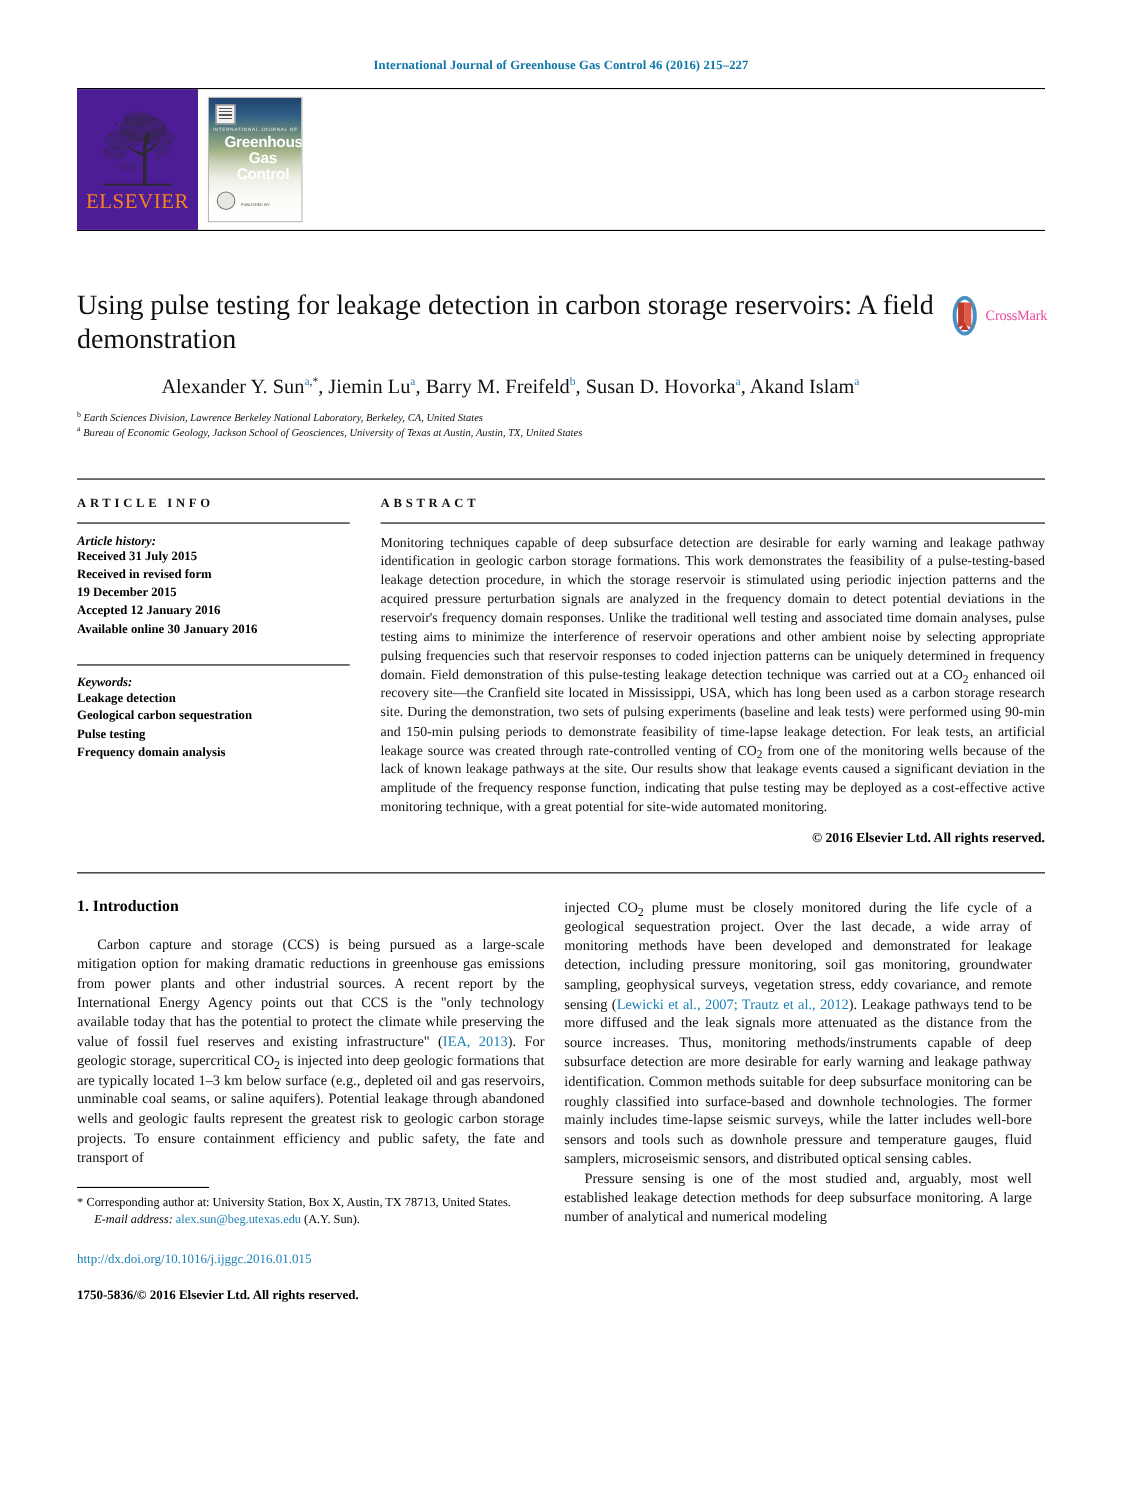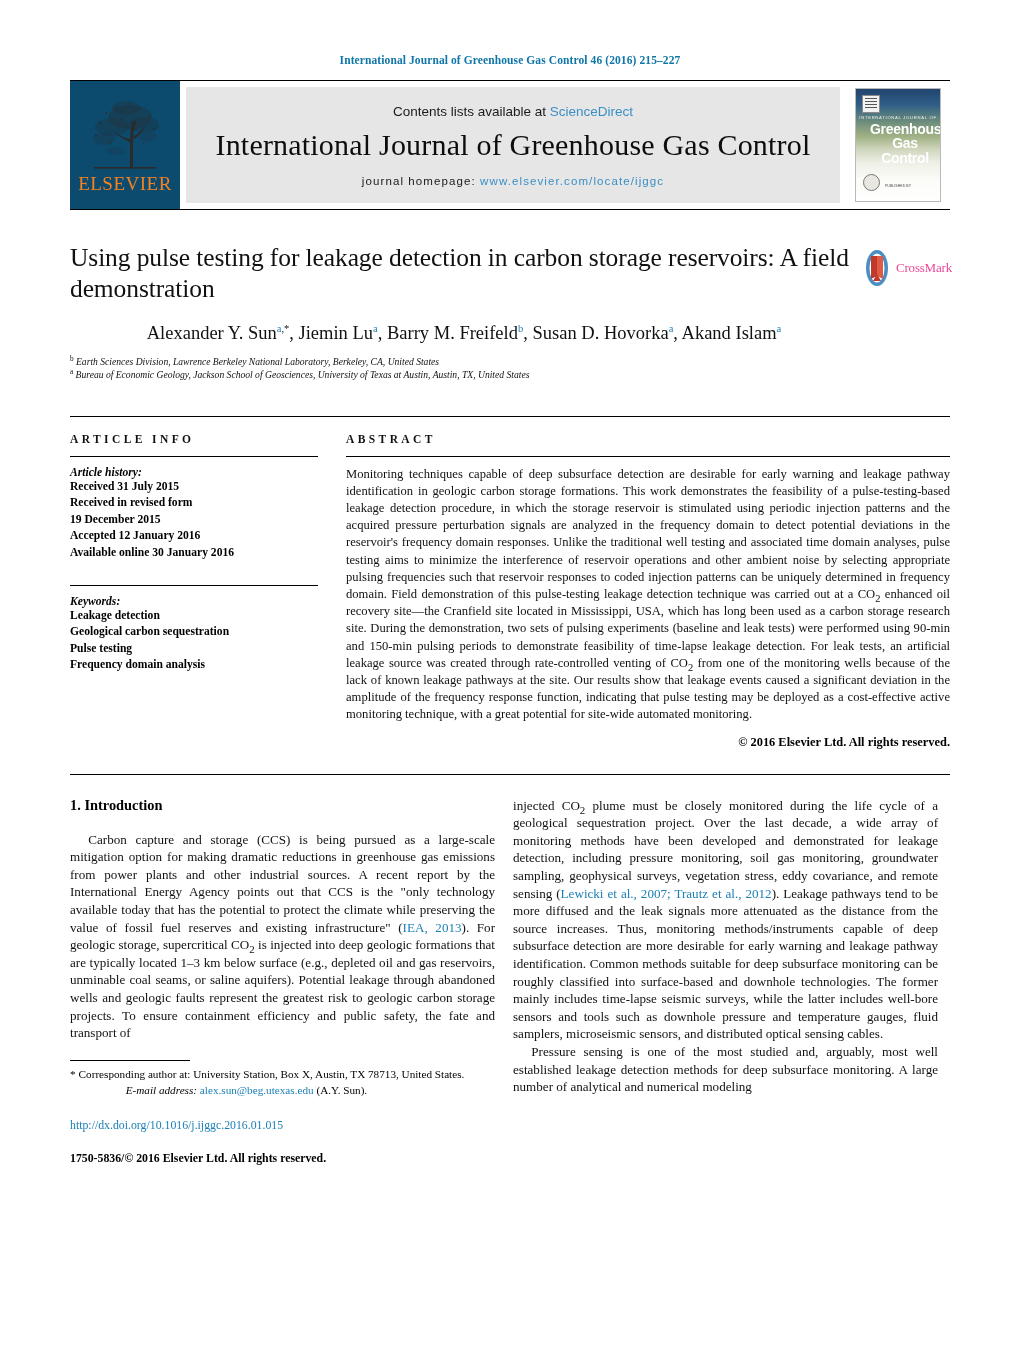--- a/index.html
+++ b/index.html
@@ -43,21 +43,21 @@
     border-bottom: 1.6px solid #000;
     position: relative;
   }
   .elsevier-block {
     width: 110px;
     flex: 0 0 110px;
     display: flex;
     flex-direction: column;
     align-items: center;
     justify-content: center;
-    background: #0c4a6e;
+    background: #4c1d95;
     padding: 4px 0 2px;
     box-sizing: border-box;
   }
   .tree-svg { display:block; }
   .elsevier-word {
     color: #f58220;
     font-family: "Liberation Serif", serif;
     font-size: 19px;
     letter-spacing: 0.5px;
     line-height: 1;
@@ -136,21 +136,21 @@
     font-family:"Liberation Sans", sans-serif; font-size:3.6px;
     color:#4a4a4a; line-height:1.5;
   }
   .cover .c-seal {
     position:absolute; bottom:10px; left:7px;
     width:15px; height:15px; border-radius:50%;
     border:1px solid #777; background:#e8e8e0;
   }
 
   
-  .title-area { margin-top: 33px; position: relative; padding-right: 92px; }
+  .title-area { margin-top: 52px; position: relative; padding-right: 92px; }
   .art-title {
     font-size: 25.5px;
     line-height: 1.20;
     font-weight: normal;
     margin: 0;
     color: #111;
     letter-spacing: -0.1px;
   }
   .authors {
     margin-top: 17px;
@@ -246,21 +246,21 @@
   
   .footnote-wrap { margin-top: 18px; }
   .fn-rule { border-top: 1.1px solid #000; width: 120px; margin-bottom: 6px; }
   .fn {
     font-size: 11.2px;
     line-height: 1.36;
     text-align: justify;
   }
   .fn .star { margin-right: 3px; }
   .fn-email { margin-top: 2px; text-indent: 1.4em; font-size: 11.2px; }
-  .fn-email i { font-style: italic; margin-left: 40px; }
+  .fn-email i { font-style: italic; }
   .doi-block { margin-top: 22px; }
   .doi-link { color: #1a7fb5; font-size: 11.8px; display:block; }
   .issn { font-size: 11.8px; font-weight: bold; margin-top: 18px; }
   sub, sup { line-height: 0; }
 </style>
 </head>
 <body>
 
 <div class="page">
 
@@ -294,29 +294,20 @@
           <circle cx="24" cy="44" r="1"></circle>
             <circle cx="58" cy="45" r="1"></circle>
           <circle cx="36" cy="20" r="1"></circle>
             <circle cx="50" cy="30" r="1"></circle>
         </g>
         <rect x="8" y="68" width="62" height="1.6" fill="#2b2b2b"></rect>
       </svg>
       <div class="elsevier-word">ELSEVIER</div>
     </div>
 
-    <div class="journal-banner">
-      <div class="contents-line">
-        <span>Contents lists available at </span><span class="sd">ScienceDirect</span>
-      </div>
-      <div class="journal-title">International Journal of Greenhouse Gas Control</div>
-      <div class="homepage-line">
-        <span>journal homepage: </span><span class="url">www.elsevier.com/locate/ijggc</span>
-      </div>
-    </div>
 
     <div class="cover-block">
       <div class="cover">
         <div class="badge"></div>
         <div class="c-kicker">INTERNATIONAL JOURNAL OF</div>
         <div class="c-title">
           <span>Greenhouse</span><br>
           <span>Gas Control</span>
         </div>
         <div class="c-seal"></div>

